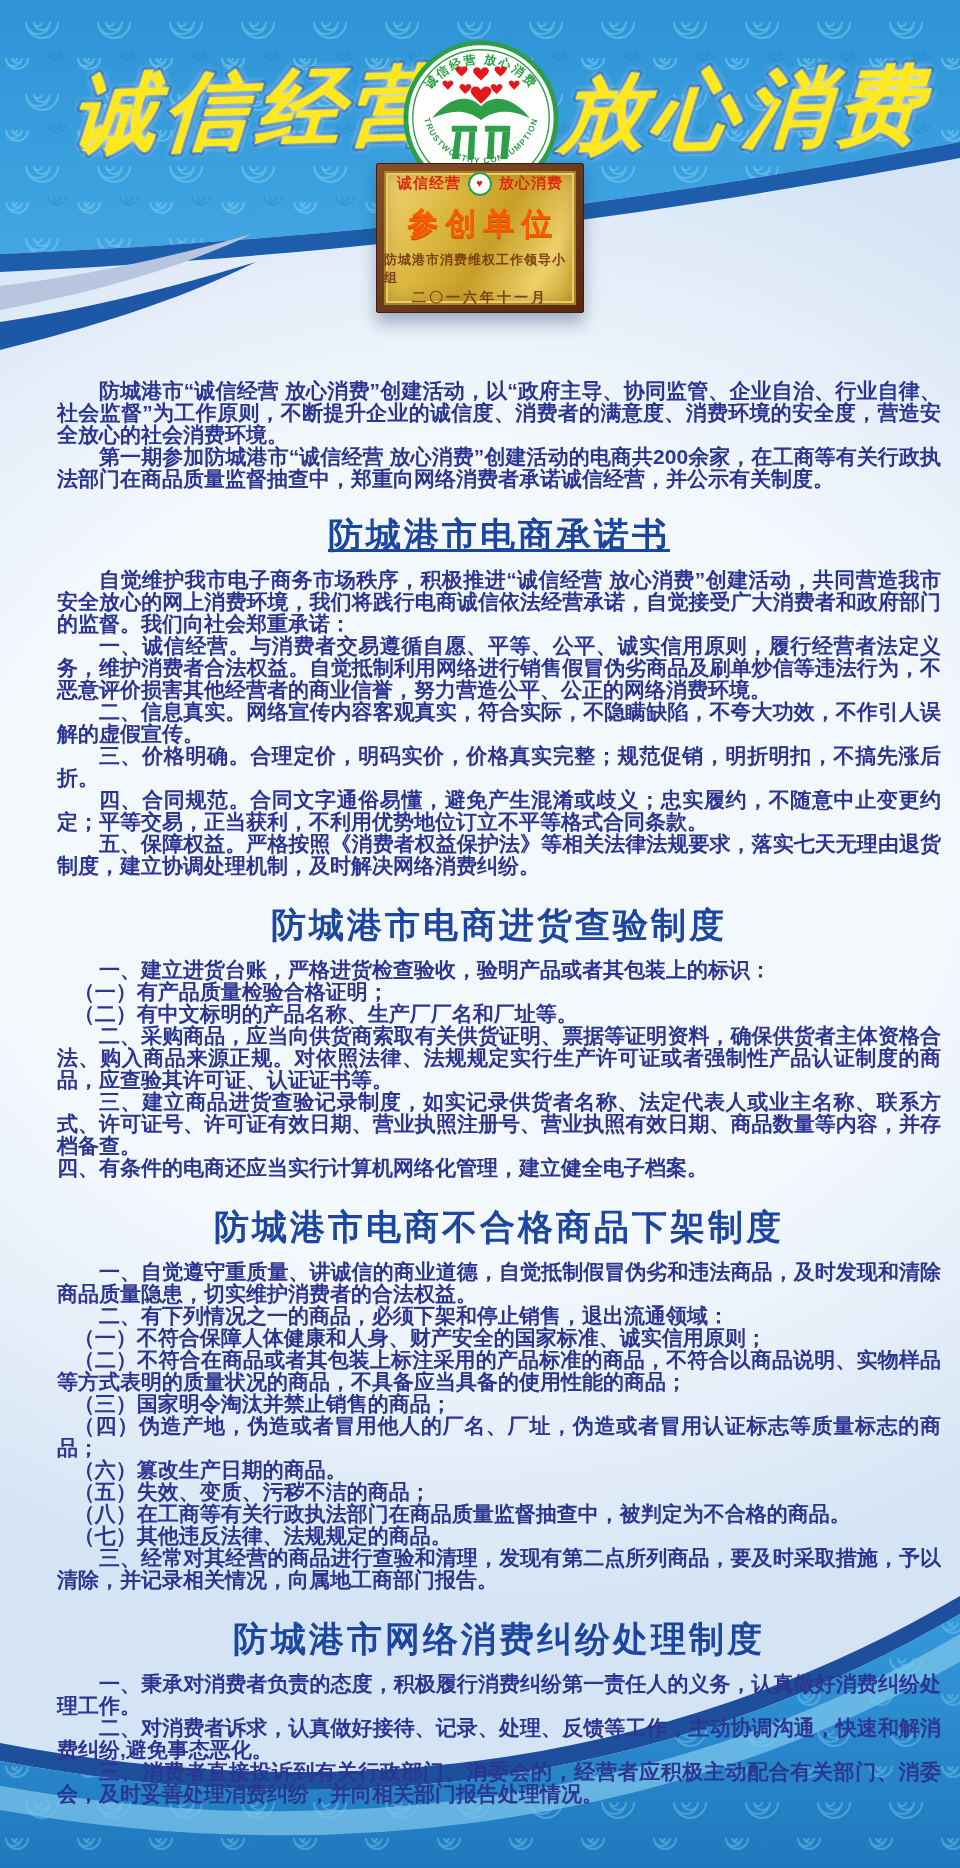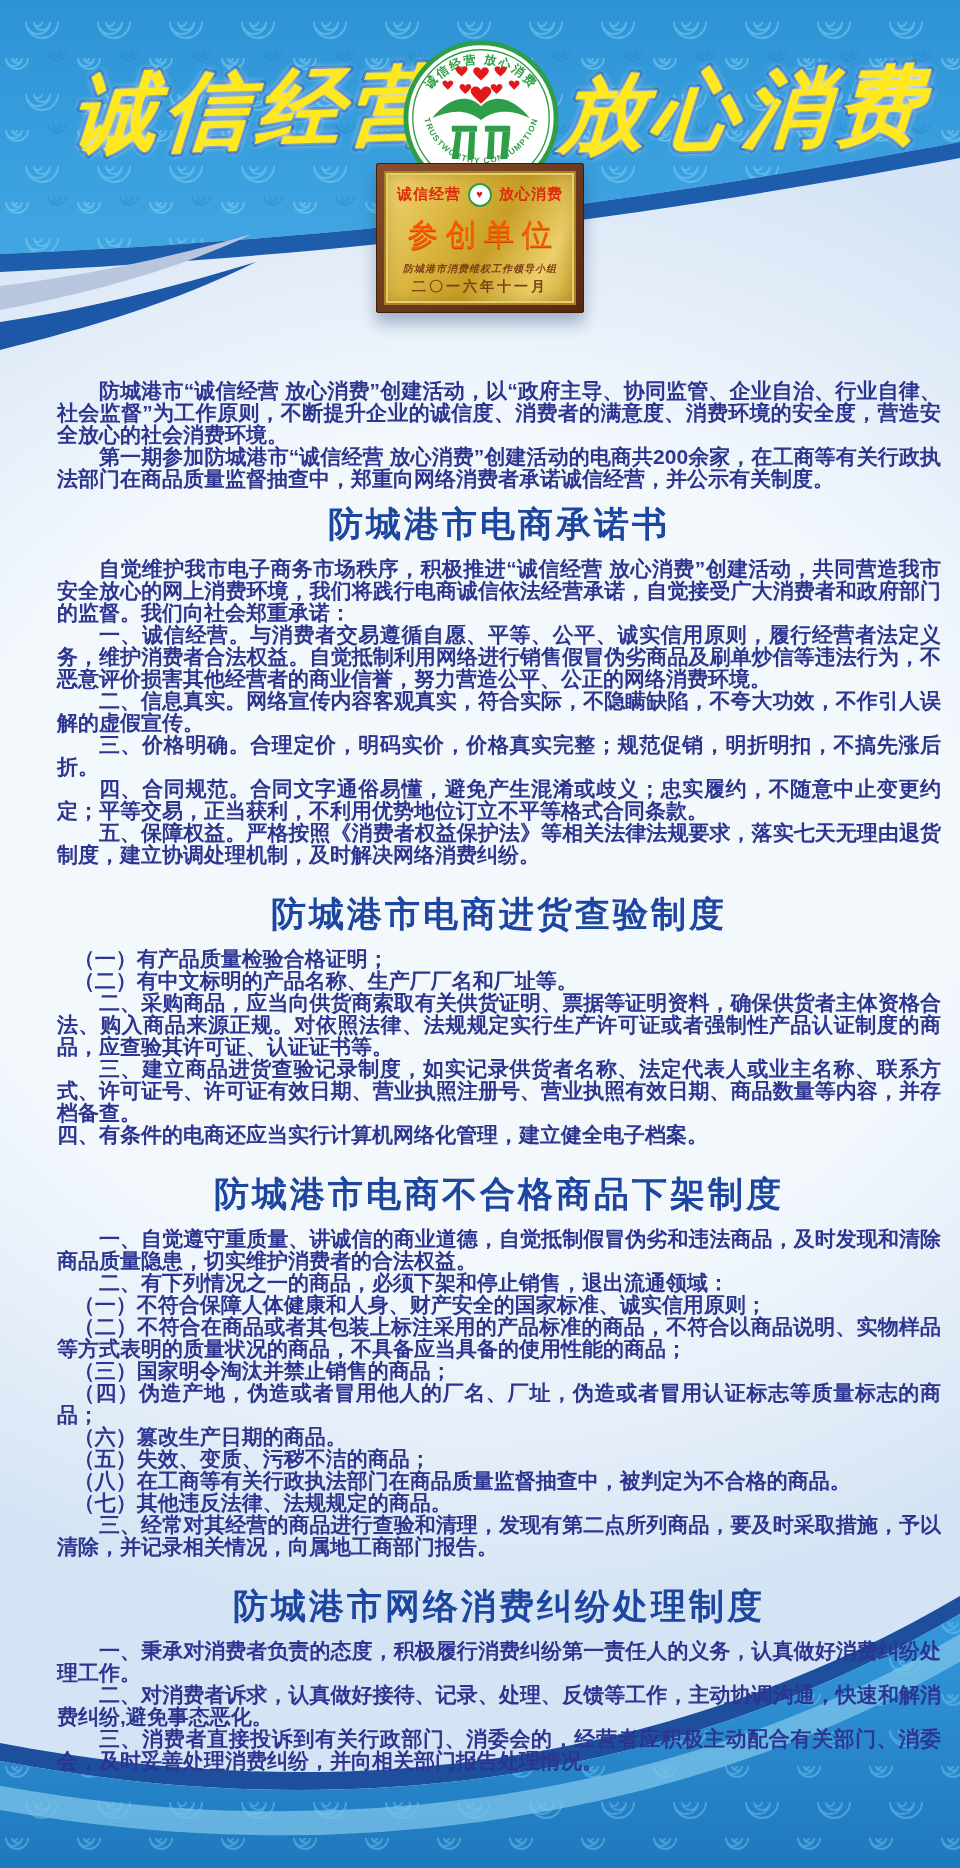--- a/index.html
+++ b/index.html
@@ -38,41 +38,41 @@
     display:flex;flex-direction:column;align-items:center;justify-content:center;
   }
   .plaque-top{display:flex;align-items:center;gap:7px;margin-top:2px;}
   .plaque-top span{font-size:15px;font-weight:bold;color:#e02a0c;letter-spacing:1px;}
   .mini-logo{
     width:20px;height:20px;border-radius:50%;background:#fff;border:2px solid #2f9e49;
     display:flex;align-items:center;justify-content:center;flex:0 0 auto;
   }
   .mini-logo i{font-style:normal;color:#e31919;font-size:11px;line-height:1;}
   .plaque-title{
-    font-size:31px;font-weight:normal;color:#ff5a00;letter-spacing:7px;margin:7px 0 6px 7px;
+    font-size:31px;font-weight:bold;color:#ff5a00;letter-spacing:7px;margin:7px 0 6px 7px;
     text-shadow:0 1px 0 #b84a00;
   }
-  .plaque-org{font-size:10px;color:#7d3f14;font-weight:bold;letter-spacing:1px;font-style:italic;}
+  .plaque-org{font-size:13px;color:#7d3f14;font-weight:bold;letter-spacing:1px;}
   .plaque-date{font-size:14px;color:#7d3f14;font-weight:bold;letter-spacing:3px;margin-top:2px;}
   
   .content{
     position:absolute;top:380px;left:0;right:0;z-index:2;
     padding:0 19px 0 57px;
     color:#2c3590;font-weight:bold;font-size:21px;line-height:22px;
     text-align:justify;
   }
   .content p{margin:0;}
   .i2{text-indent:2em;}
   .i1{text-indent:0.8em;}
   .i0{text-indent:0;}
   .content h2{
     margin:26px 0 12px;font-size:35px;line-height:44px;letter-spacing:3px;
     color:#1c46a0;text-align:center;font-weight:bold;text-indent:0;
   }
-  .content h2.first{margin-top:12px;}
+  .content h2.first{margin-top:23px;text-decoration:underline;}
   
   .ftr-svg{position:absolute;left:0;bottom:0;display:block;z-index:1;}
 </style>
 </head>
 <body>
 
 <div class="poster">
 
   <svg class="hdr-svg" width="960" height="372" viewBox="0 0 960 372">
     <defs>
@@ -156,20 +156,21 @@
 
     <h2 class="first">防城港市电商承诺书</h2>
     <p class="i2">自觉维护我市电子商务市场秩序，积极推进“诚信经营 放心消费”创建活动，共同营造我市安全放心的网上消费环境，我们将践行电商诚信依法经营承诺，自觉接受广大消费者和政府部门的监督。我们向社会郑重承诺：</p>
     <p class="i2">一、诚信经营。与消费者交易遵循自愿、平等、公平、诚实信用原则，履行经营者法定义务，维护消费者合法权益。自觉抵制利用网络进行销售假冒伪劣商品及刷单炒信等违法行为，不恶意评价损害其他经营者的商业信誉，努力营造公平、公正的网络消费环境。</p>
     <p class="i2">二、信息真实。网络宣传内容客观真实，符合实际，不隐瞒缺陷，不夸大功效，不作引人误解的虚假宣传。</p>
     <p class="i2">三、价格明确。合理定价，明码实价，价格真实完整；规范促销，明折明扣，不搞先涨后折。</p>
     <p class="i2">四、合同规范。合同文字通俗易懂，避免产生混淆或歧义；忠实履约，不随意中止变更约定；平等交易，正当获利，不利用优势地位订立不平等格式合同条款。</p>
     <p class="i2">五、保障权益。严格按照《消费者权益保护法》等相关法律法规要求，落实七天无理由退货制度，建立协调处理机制，及时解决网络消费纠纷。</p>
 
     <h2>防城港市电商进货查验制度</h2>
+    <p class="i2">一、建立进货台账，严格进货检查验收，验明产品或者其包装上的标识：</p>
     <p class="i1">（一）有产品质量检验合格证明；</p>
     <p class="i1">（二）有中文标明的产品名称、生产厂厂名和厂址等。</p>
     <p class="i2">二、采购商品，应当向供货商索取有关供货证明、票据等证明资料，确保供货者主体资格合法、购入商品来源正规。对依照法律、法规规定实行生产许可证或者强制性产品认证制度的商品，应查验其许可证、认证证书等。</p>
     <p class="i2">三、建立商品进货查验记录制度，如实记录供货者名称、法定代表人或业主名称、联系方式、许可证号、许可证有效日期、营业执照注册号、营业执照有效日期、商品数量等内容，并存档备查。</p>
     <p class="i0">四、有条件的电商还应当实行计算机网络化管理，建立健全电子档案。</p>
 
     <h2>防城港市电商不合格商品下架制度</h2>
     <p class="i2">一、自觉遵守重质量、讲诚信的商业道德，自觉抵制假冒伪劣和违法商品，及时发现和清除商品质量隐患，切实维护消费者的合法权益。</p>
     <p class="i2">二、有下列情况之一的商品，必须下架和停止销售，退出流通领域：</p>
     <p class="i1">（一）不符合保障人体健康和人身、财产安全的国家标准、诚实信用原则；</p>

